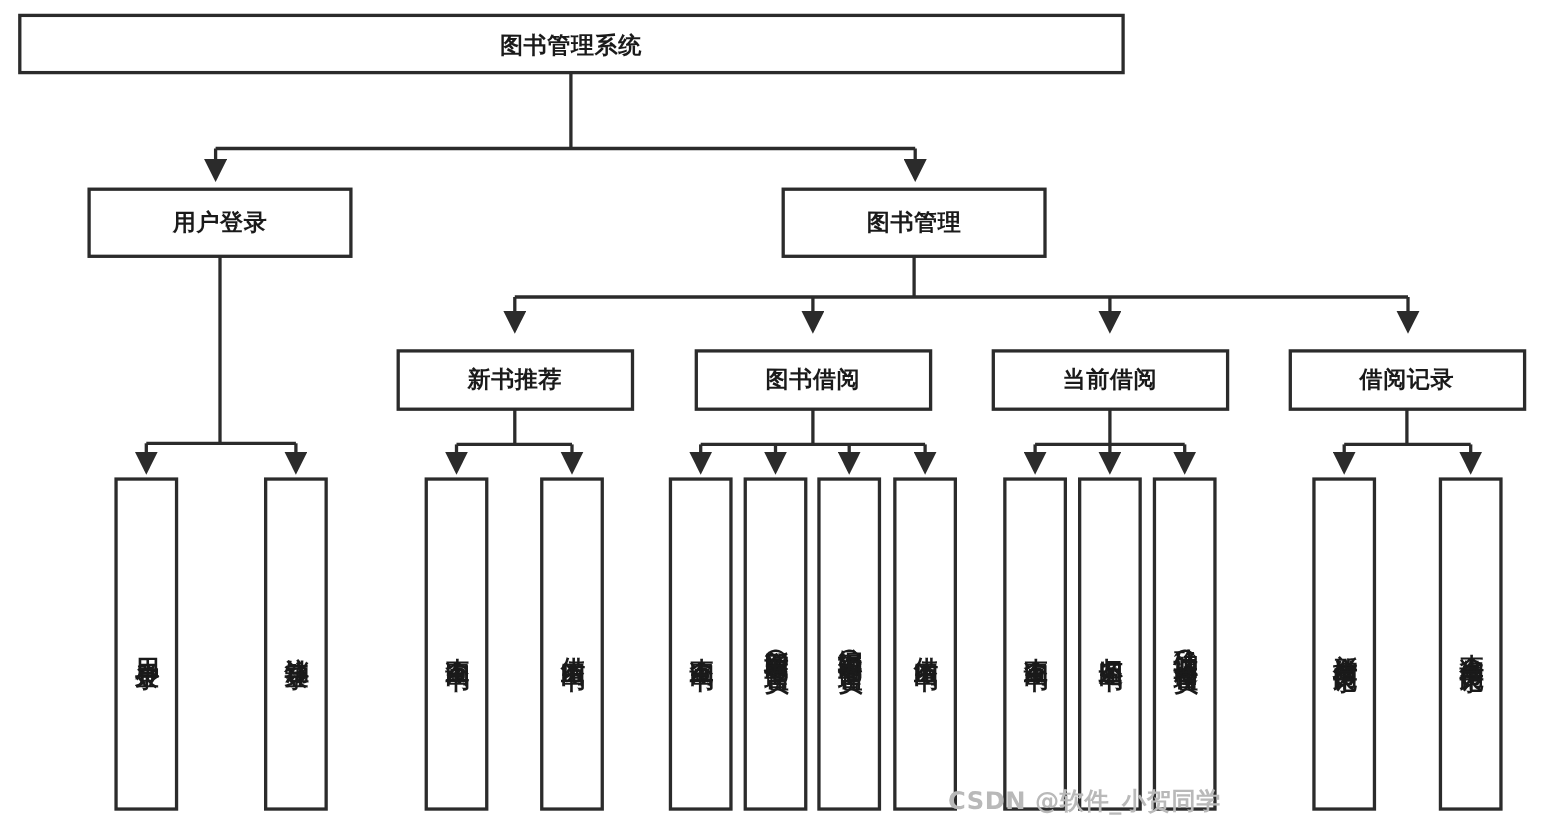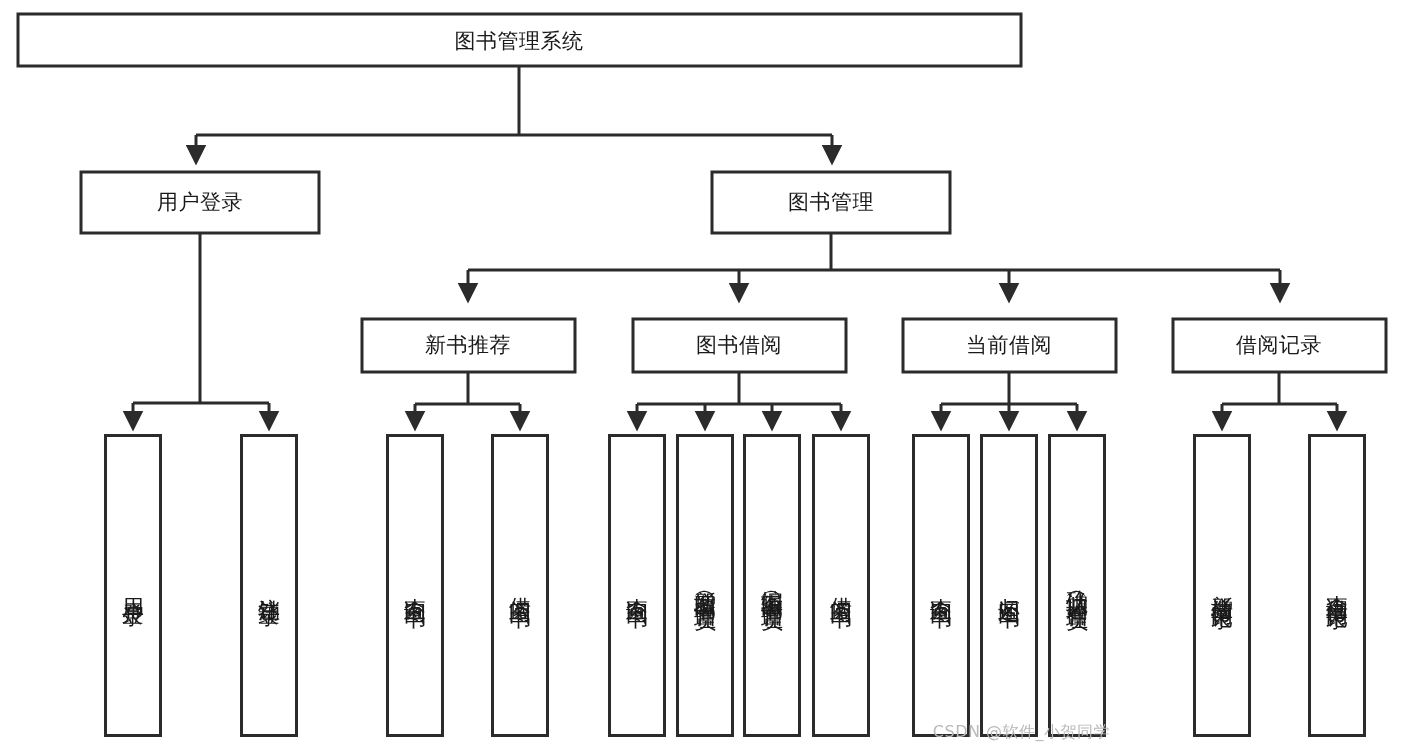--- a/index.html
+++ b/index.html
@@ -12,20 +12,21 @@
     height: 747px;
     font-family: "DejaVu Sans", "Liberation Sans", sans-serif;
     overflow: hidden;
     position: relative;
   }
   #diagram-root {
     position: relative;
     width: 1118px;
     height: 747px;
     background: #ffffff;
+    font-weight: bold;
   }
   svg#flow-svg {
     position: absolute;
     left: 0;
     top: 0;
     width: 1405px;
     height: 747px;
     display: block;
   }
   .node-rect {
@@ -66,21 +67,21 @@
     color: #1a1a1a;
     letter-spacing: 3px;
     white-space: nowrap;
     text-align: center;
   }
   .watermark {
     position: absolute;
     right: 8px;
     bottom: 4px;
     font-family: "DejaVu Sans", "Liberation Sans", sans-serif;
-    font-size: 16px;
+    font-size: 22px;
     color: #b9b9b9;
     white-space: nowrap;
     letter-spacing: 0.5px;
   }
 </style>
 </head>
 <body>
 
 <div id="diagram-root">
 

